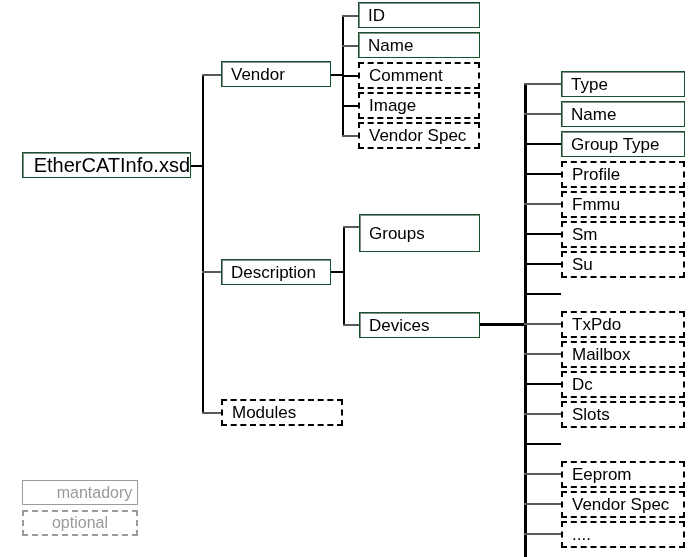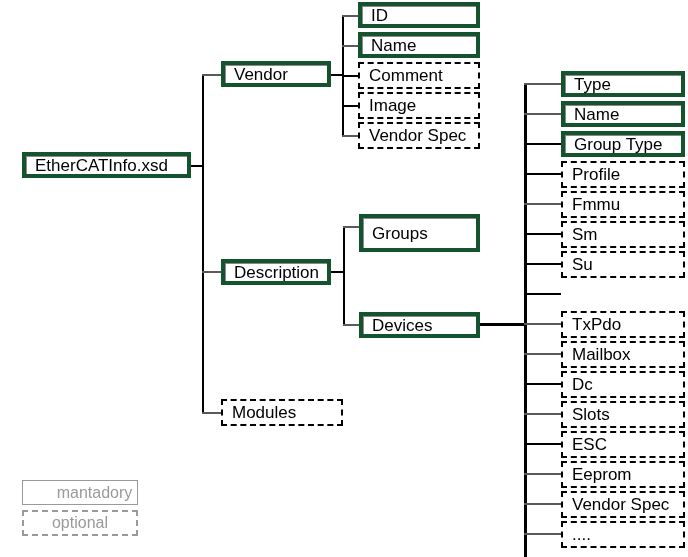--- a/index.html
+++ b/index.html
@@ -23,28 +23,29 @@
     color: #000000;
     font-size: 17px;
     line-height: 1;
     display: flex;
     align-items: center;
     padding-left: 9px;
     white-space: nowrap;
     overflow: hidden;
   }
   .node.mandatory {
-    border: 4px solid #14532d;
+    border: 1px solid #14532d;
     box-shadow: 1px 1px 0 0 #8a8a8a inset;
   }
   .node.optional {
     border: 2px dashed #000000;
   }
   .node.root {
-    font-size: 17px;
+    font-size: 20px;
+    justify-content: flex-end;
   }
   
   .legend-box {
     position: absolute;
     box-sizing: border-box;
     background: #ffffff;
     color: #9a9a9a;
     font-size: 16px;
     display: flex;
     align-items: center;
@@ -172,23 +173,20 @@
   </div>
   <div class="node optional" style="left:561px; top:341px; width:124px; height:27px;">
     <span>Mailbox</span>
   </div>
   <div class="node optional" style="left:561px; top:371px; width:124px; height:27px;">
     <span>Dc</span>
   </div>
   <div class="node optional" style="left:561px; top:401px; width:124px; height:27px;">
     <span>Slots</span>
   </div>
-  <div class="node optional" style="left:561px; top:431px; width:124px; height:27px;">
-    <span>ESC</span>
-  </div>
   <div class="node optional" style="left:561px; top:461px; width:124px; height:27px;">
     <span>Eeprom</span>
   </div>
   <div class="node optional" style="left:561px; top:491px; width:124px; height:27px;">
     <span>Vendor Spec</span>
   </div>
   <div class="node optional" style="left:561px; top:521px; width:124px; height:27px;">
     <span>....</span>
   </div>
 

